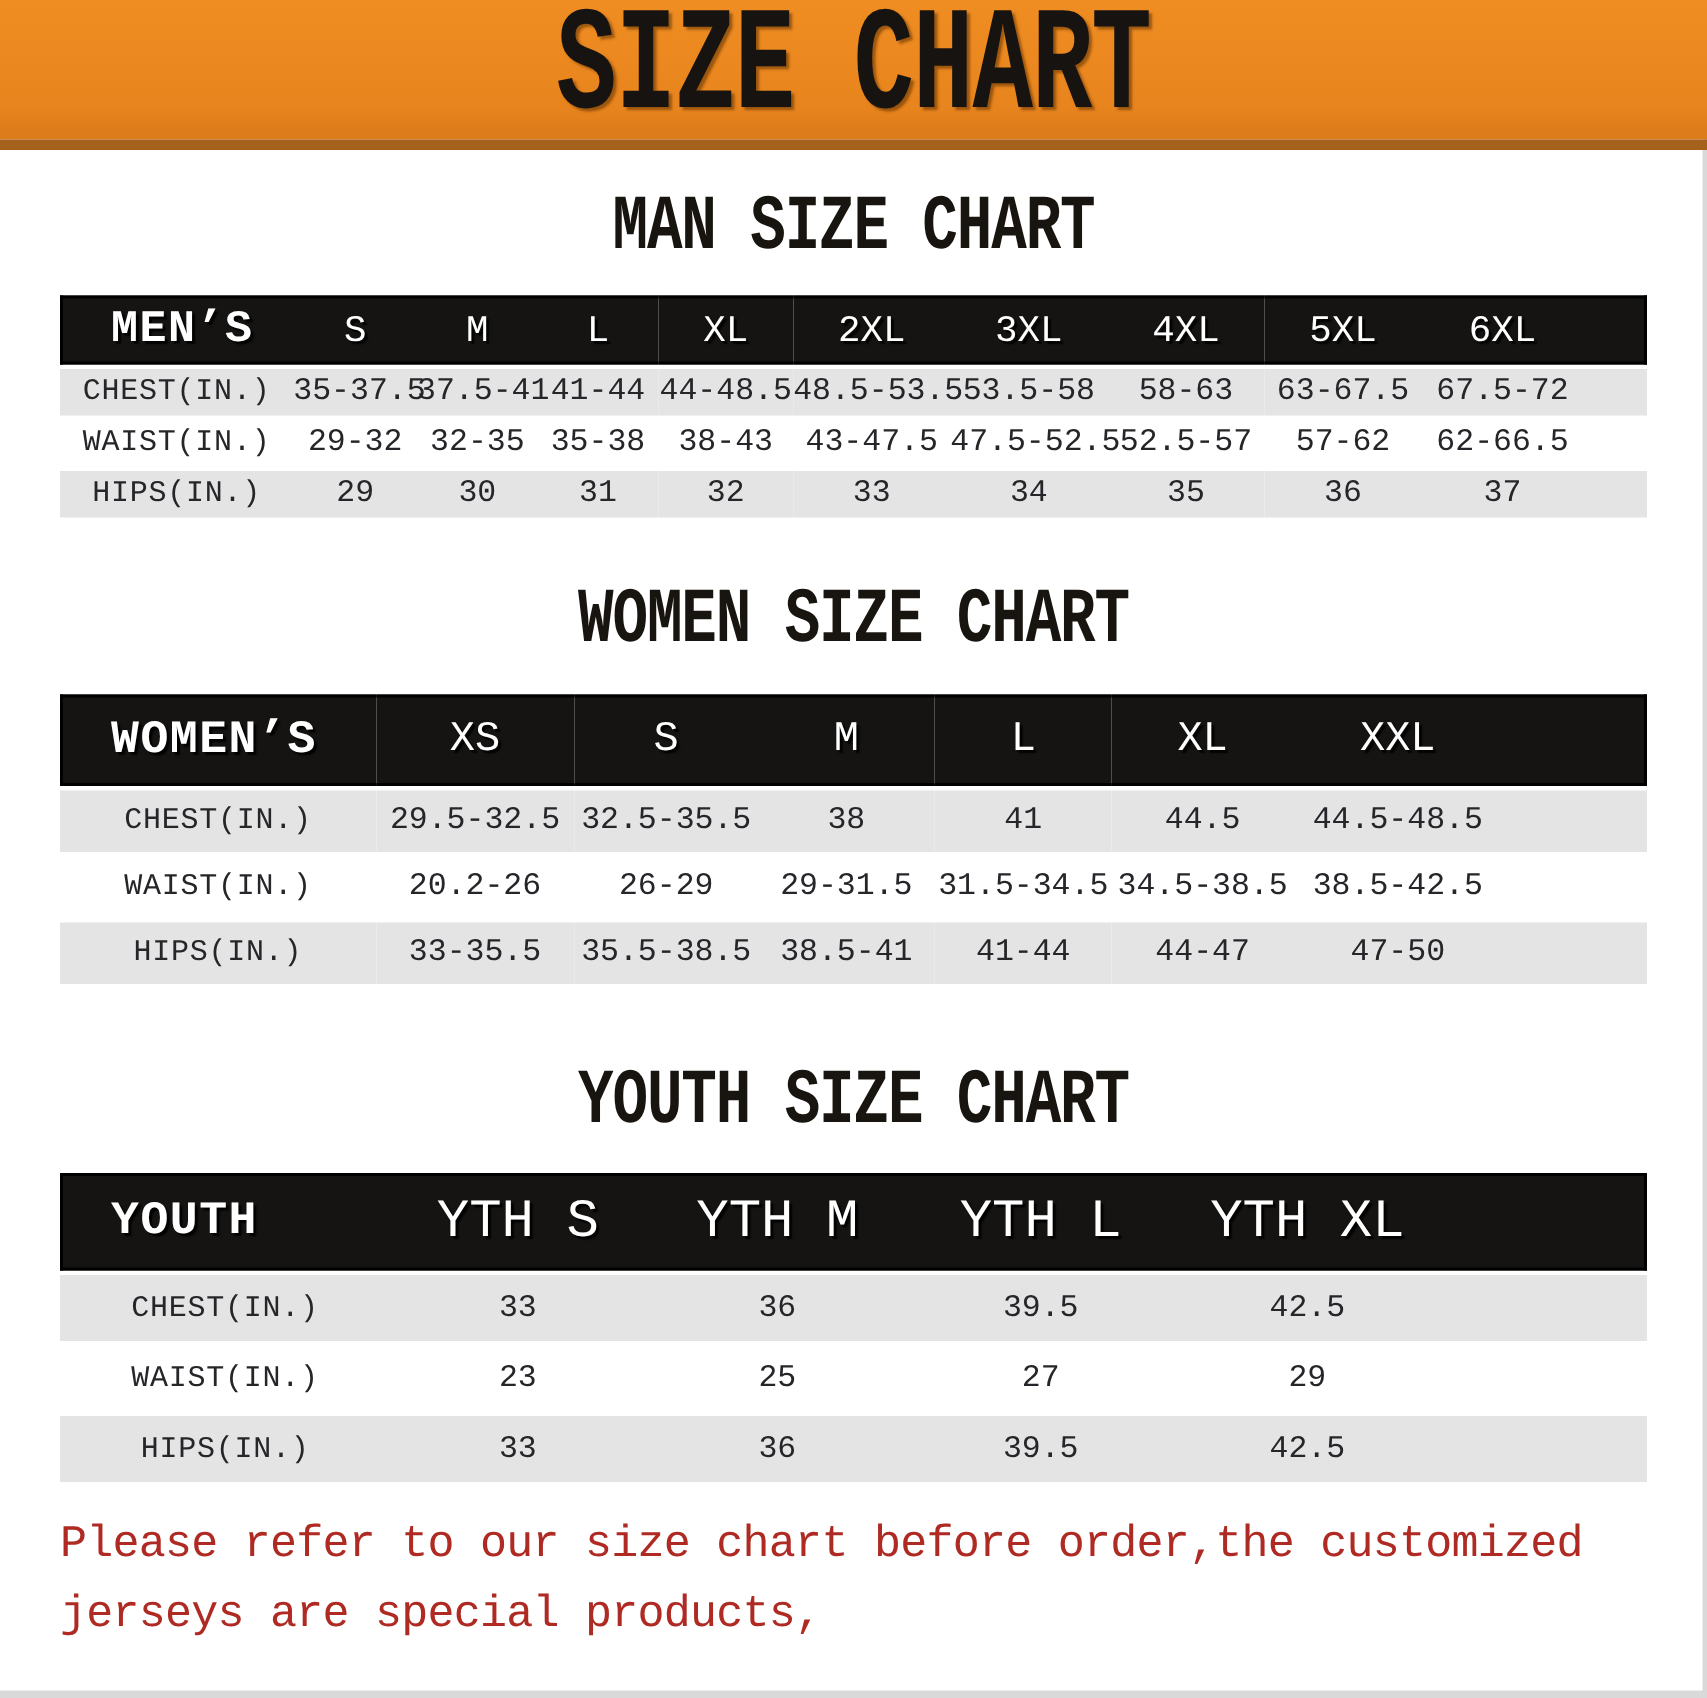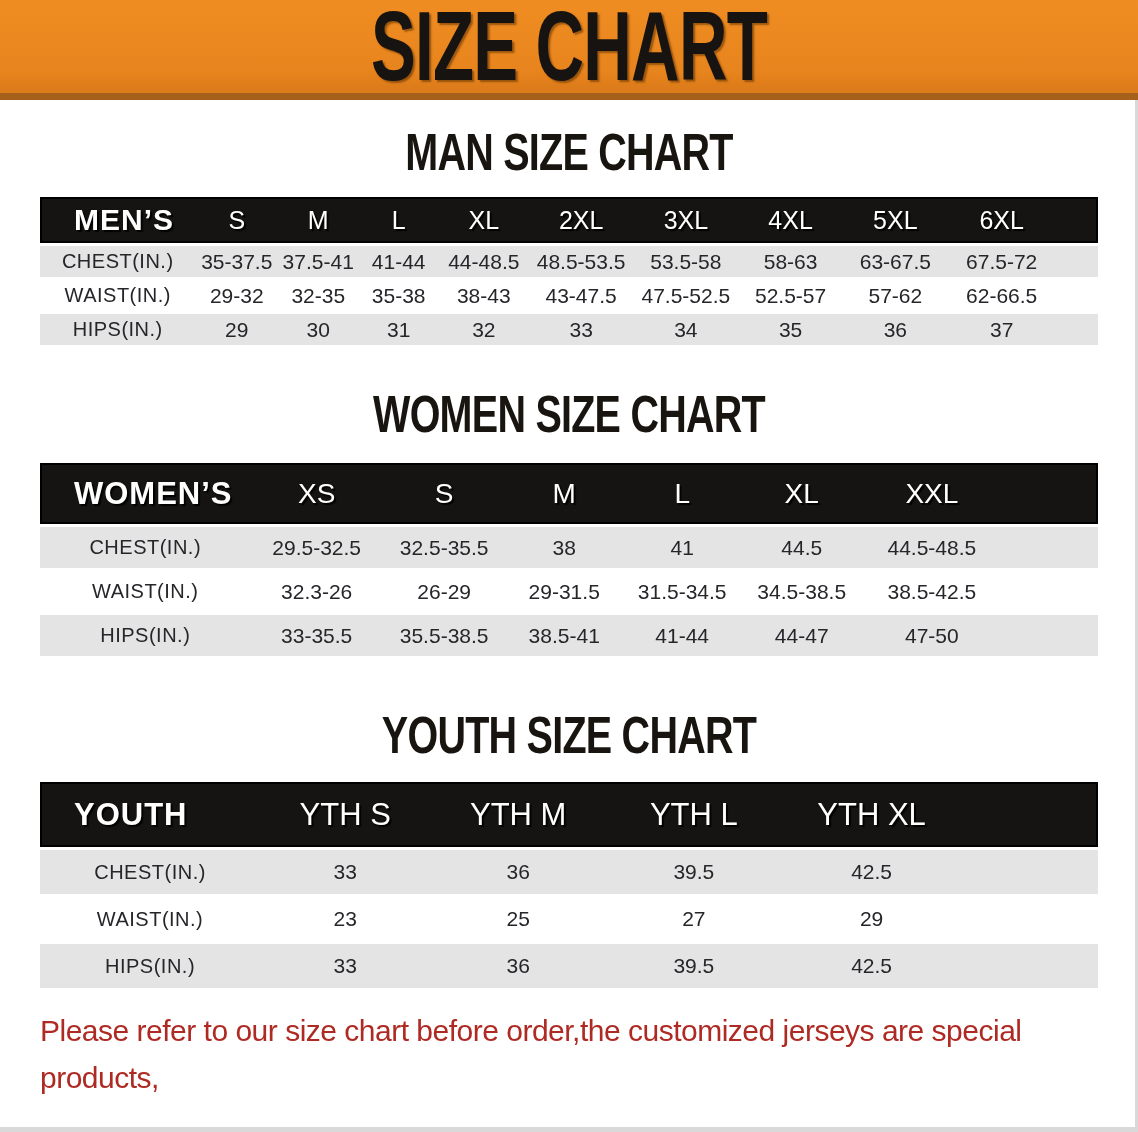--- a/index.html
+++ b/index.html
@@ -6,20 +6,21 @@
   html, body { background: #ffffff; }
   body {
     width: 1138px; height: 1132px;
     overflow: hidden;
     font-family: "Liberation Sans", "DejaVu Sans", sans-serif;
   }
   .page {
     width: 1138px; height: 1132px;
     background: #ffffff;
     box-shadow: inset -3px -5px 0 #d9d9d9;
+    font-family: Liberation Mono, monospace;
   }
 
   
   .banner {
     width: 100%; height: 100px;
     background: linear-gradient(180deg, #ef8d22 0%, #e8841d 78%, #dd7c1a 93%);
     border-bottom: 7px solid #a5611b;
     text-align: center;
     overflow: hidden;
   }
@@ -78,21 +79,21 @@
   .size-table thead th:first-child { border-left: 2px solid #000; }
   .size-table thead th:last-child  { border-right: 2px solid #000; }
   .size-table thead th.corner {
     text-align: left;
     padding-left: 32px;
     font-weight: 800;
     letter-spacing: 1px;
   }
   .men-table   thead th { height: 46px; font-size: 25px; }
   .women-table thead th { height: 61px; font-size: 28px; }
-  .youth-table thead th { height: 65px; font-size: 31px; }
+  .youth-table thead th { height: 65px; font-size: 36px; }
   .men-table   thead th.corner { font-size: 30px; }
   .women-table thead th.corner { font-size: 31px; }
   .youth-table thead th.corner { font-size: 31px; margin-left: 48px; }
 
   .size-table tbody td {
     text-align: center;
     vertical-align: middle;
     color: #26262a;
     background: #ffffff;
     white-space: nowrap;
@@ -227,21 +228,21 @@
             <td>29.5-32.5</td>
             <td>32.5-35.5</td>
             <td>38</td>
             <td>41</td>
             <td>44.5</td>
             <td>44.5-48.5</td>
             <td></td>
           </tr>
           <tr>
             <td class="rowlabel">WAIST(IN.)</td>
-            <td>32.3-26</td>
+            <td>20.2-26</td>
             <td>26-29</td>
             <td>29-31.5</td>
             <td>31.5-34.5</td>
             <td>34.5-38.5</td>
             <td>38.5-42.5</td>
             <td></td>
           </tr>
           <tr>
             <td class="rowlabel">HIPS(IN.)</td>
             <td>33-35.5</td>

